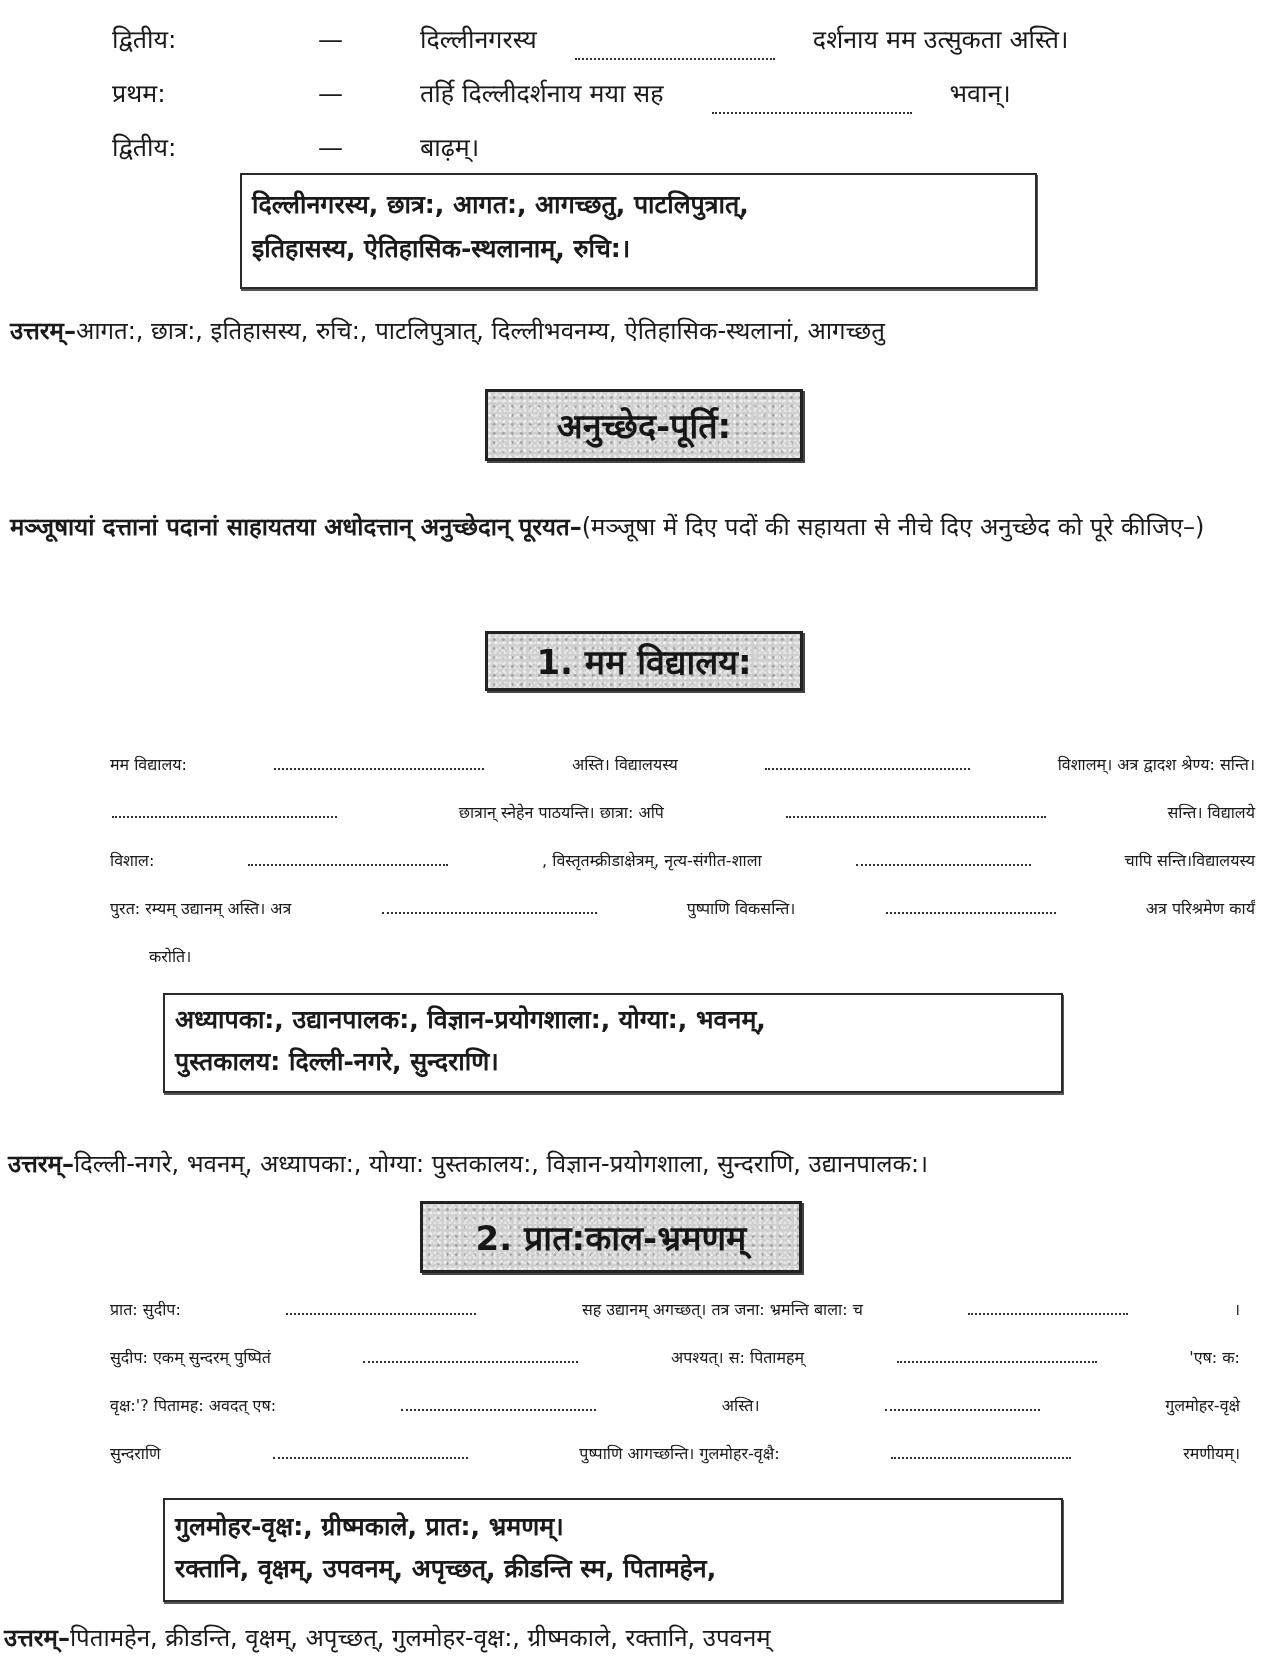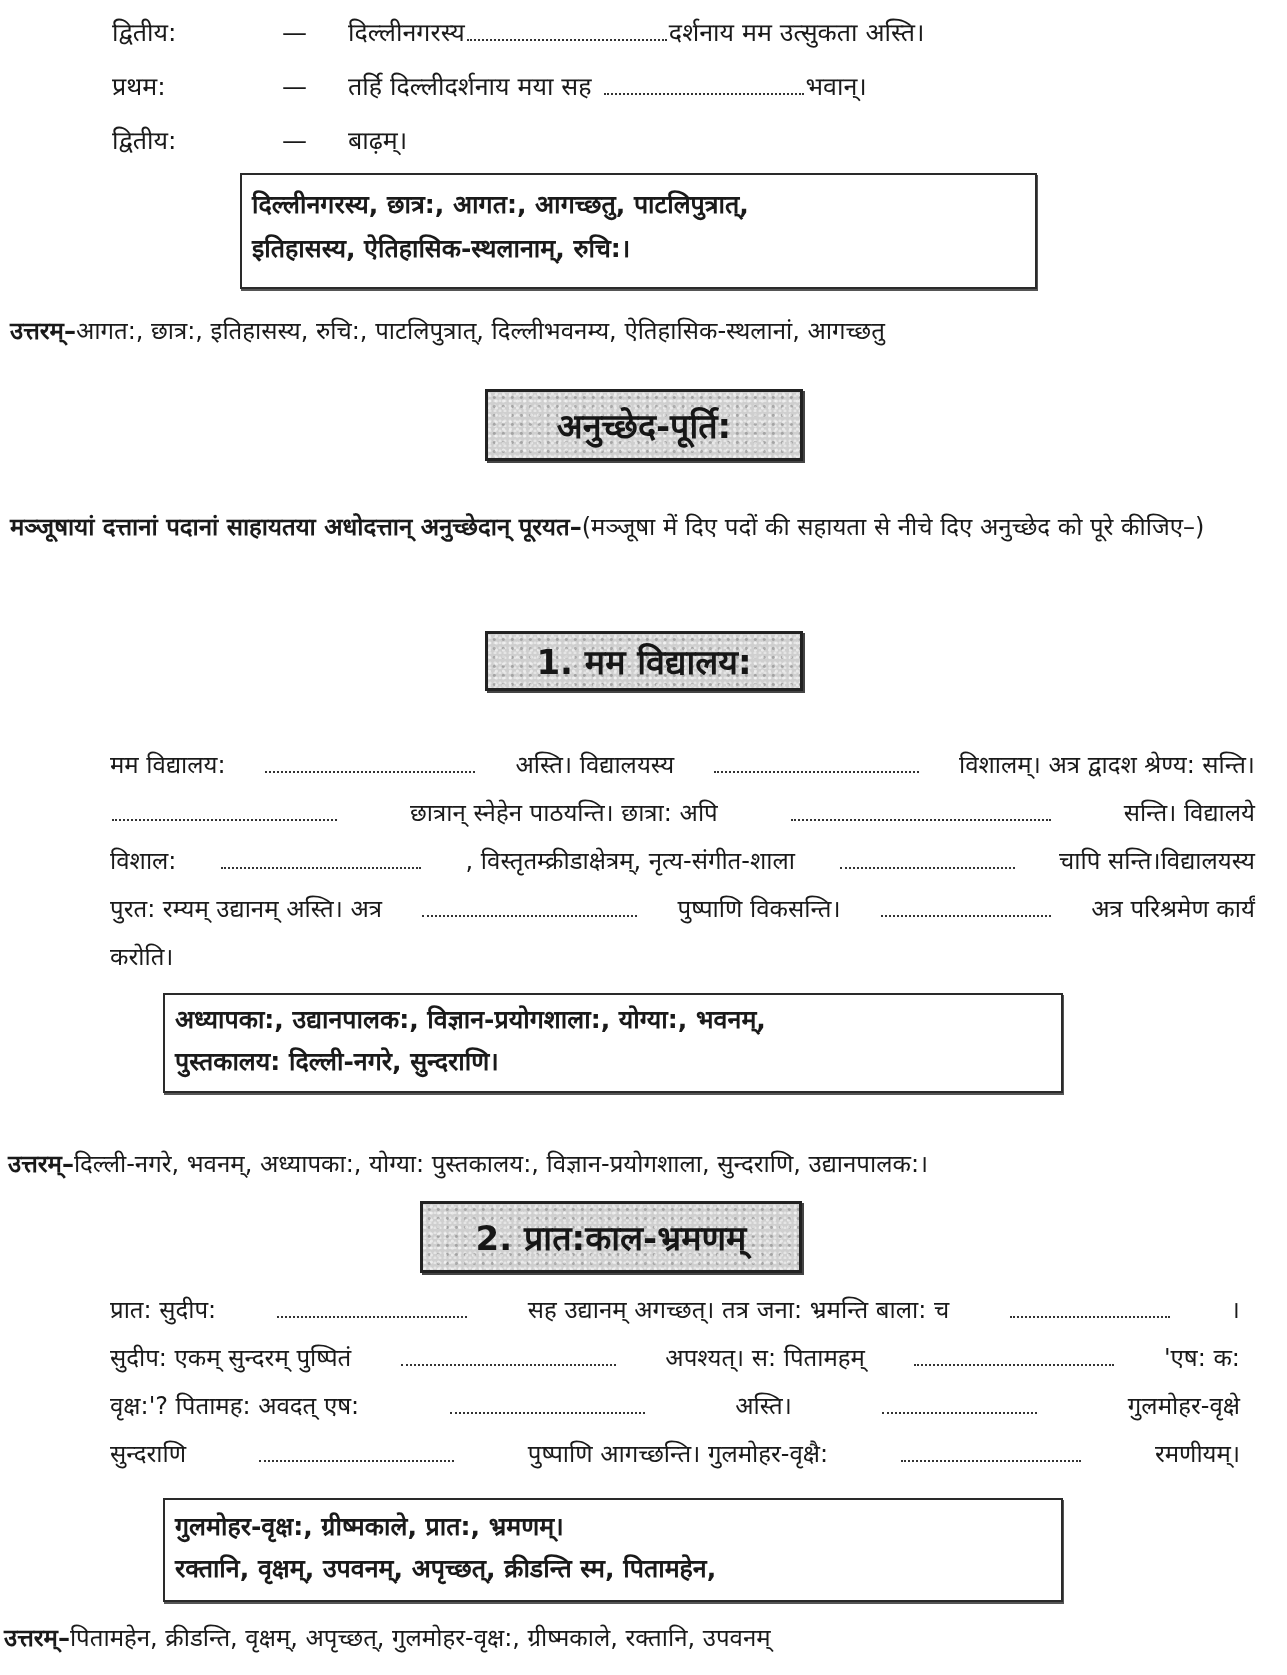--- a/index.html
+++ b/index.html
@@ -25,24 +25,25 @@
     }
     
     .dialogue {
       position: absolute;
       left: 112px;
       top: 6px;
       width: 1100px;
     }
     .dlg-line {
       display: flex;
-      align-items: center;
+      align-items: flex-end;
       height: 54px;
       line-height: 40px;
       white-space: nowrap;
+      gap: 36px;
     }
     .speaker {
       width: 170px;
       display: inline-block;
     }
     .dash {
       width: 66px;
       display: inline-block;
     }
     .blank {
@@ -104,31 +105,31 @@
       font-size: 24px;
       line-height: 44px;
       text-align: justify;
     }
     .instruction .bold { font-weight: bold; }
     
     .para {
       position: absolute;
       left: 110px;
       width: 1145px;
-      font-size: 24px;
+      font-size: 16px;
     }
     .pline {
       height: 48px;
       line-height: 40px;
       white-space: nowrap;
       display: flex;
       align-items: baseline;
       justify-content: space-between;
     }
-    .pline.left { justify-content: flex-start; }
+    .pline.left { justify-content: flex-start; margin-left: 39px; }
     .seg { display: inline-block; }
   </style>
 </head>
 <body>
 
 <div class="page">
 
   <div class="dialogue">
     <div class="dlg-line">
       <span class="speaker">द्वितीय:</span>

